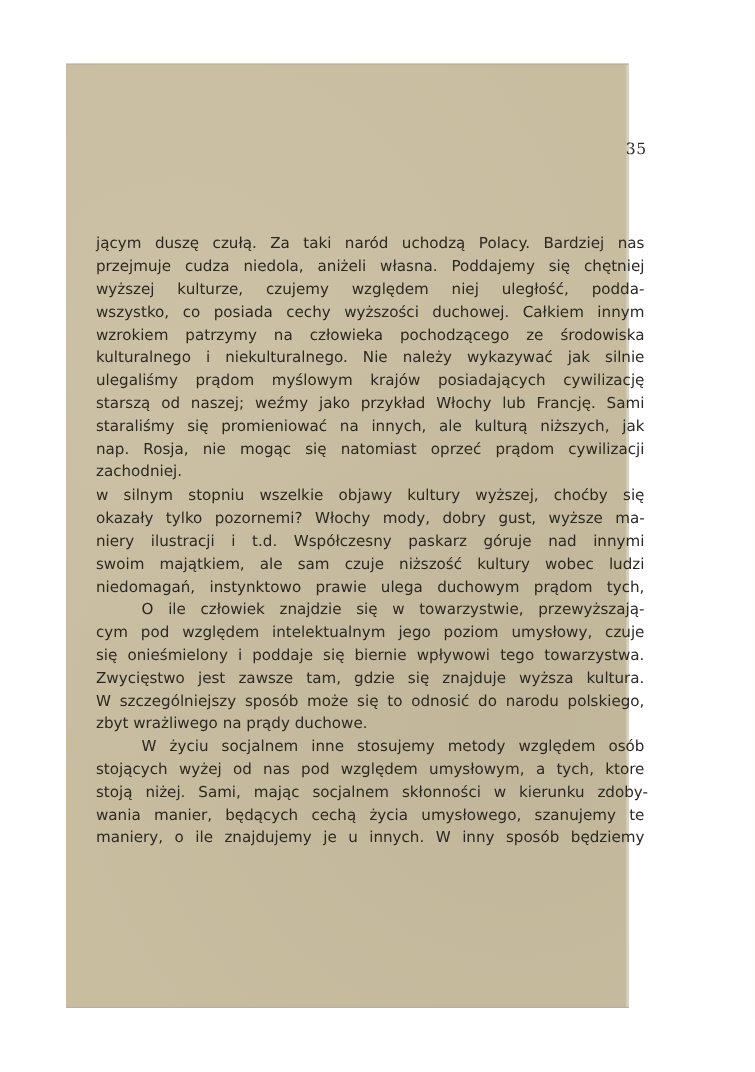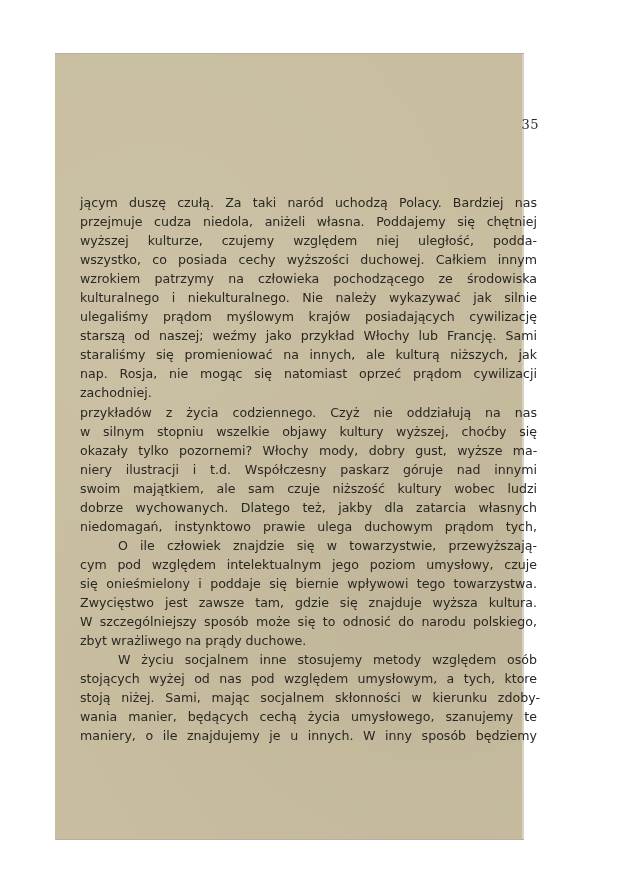--- a/index.html
+++ b/index.html
@@ -83,26 +83,24 @@
       <span class="line" style="display: block; word-spacing: 7.57143px;">przejmuje cudza niedola, aniżeli własna. Poddajemy się chętniej</span>
       <span class="line" style="display: block; word-spacing: 15.0052px;">wyższej kulturze, czujemy względem niej uległość, podda-</span>
       <span class="line" style="display: block; word-spacing: 7.2433px;">wszystko, co posiada cechy wyższości duchowej. Całkiem innym</span>
       <span class="line" style="display: block; word-spacing: 10.1354px;">wzrokiem patrzymy na człowieka pochodzącego ze środowiska</span>
       <span class="line" style="display: block; word-spacing: 8.52679px;">kulturalnego i niekulturalnego. Nie należy wykazywać jak silnie</span>
       <span class="line" style="display: block; word-spacing: 10.6687px;">ulegaliśmy prądom myślowym krajów posiadających cywilizację</span>
       <span class="line" style="display: block; word-spacing: 5.02604px;">starszą od naszej; weźmy jako przykład Włochy lub Francję. Sami</span>
       <span class="line" style="display: block; word-spacing: 6.58789px;">staraliśmy się promieniować na innych, ale kulturą niższych, jak</span>
       <span class="line" style="display: block; word-spacing: 7.77344px;">nap. Rosja, nie mogąc się natomiast oprzeć prądom cywilizacji</span>
       <span class="line last">zachodniej.</span>
-      <span class="line" style="display: block; word-spacing: 9.96289px;">przykładów z życia codziennego. Czyż nie oddziałują na nas</span>
       <span class="line" style="display: block; word-spacing: 8.66211px;">w silnym stopniu wszelkie objawy kultury wyższej, choćby się</span>
       <span class="line" style="display: block; word-spacing: 6.33594px;">okazały tylko pozornemi? Włochy mody, dobry gust, wyższe ma-</span>
       <span class="line" style="display: block; word-spacing: 7.0957px;">niery ilustracji i t.d. Współczesny paskarz góruje nad innymi</span>
       <span class="line" style="display: block; word-spacing: 8.5957px;">swoim majątkiem, ale sam czuje niższość kultury wobec ludzi</span>
-      <span class="line" style="display: block; word-spacing: 8.39062px;">dobrze wychowanych. Dlatego też, jakby dla zatarcia własnych</span>
       <span class="line" style="display: block; word-spacing: 7.97917px;">niedomagań, instynktowo prawie ulega duchowym prądom tych,</span>
       <span class="line indent" style="display: block; word-spacing: 8.19866px;">O ile człowiek znajdzie się w towarzystwie, przewyższają-</span>
       <span class="line" style="display: block; word-spacing: 6.73214px;">cym pod względem intelektualnym jego poziom umysłowy, czuje</span>
       <span class="line" style="display: block; word-spacing: 4.39844px;">się onieśmielony i poddaje się biernie wpływowi tego towarzystwa.</span>
       <span class="line" style="display: block; word-spacing: 6.94336px;">Zwycięstwo jest zawsze tam, gdzie się znajduje wyższa kultura.</span>
       <span class="line" style="display: block; word-spacing: 3.31597px;">W szczególniejszy sposób może się to odnosić do narodu polskiego,</span>
       <span class="line last">zbyt wrażliwego na prądy duchowe.</span>
       <span class="line indent" style="display: block; word-spacing: 6.85491px;">W życiu socjalnem inne stosujemy metody względem osób</span>
       <span class="line" style="display: block; word-spacing: 5.40625px;">stojących wyżej od nas pod względem umysłowym, a tych, ktore</span>
       <span class="line" style="display: block; word-spacing: 6.73828px;">stoją niżej. Sami, mając socjalnem skłonności w kierunku zdoby-</span>

